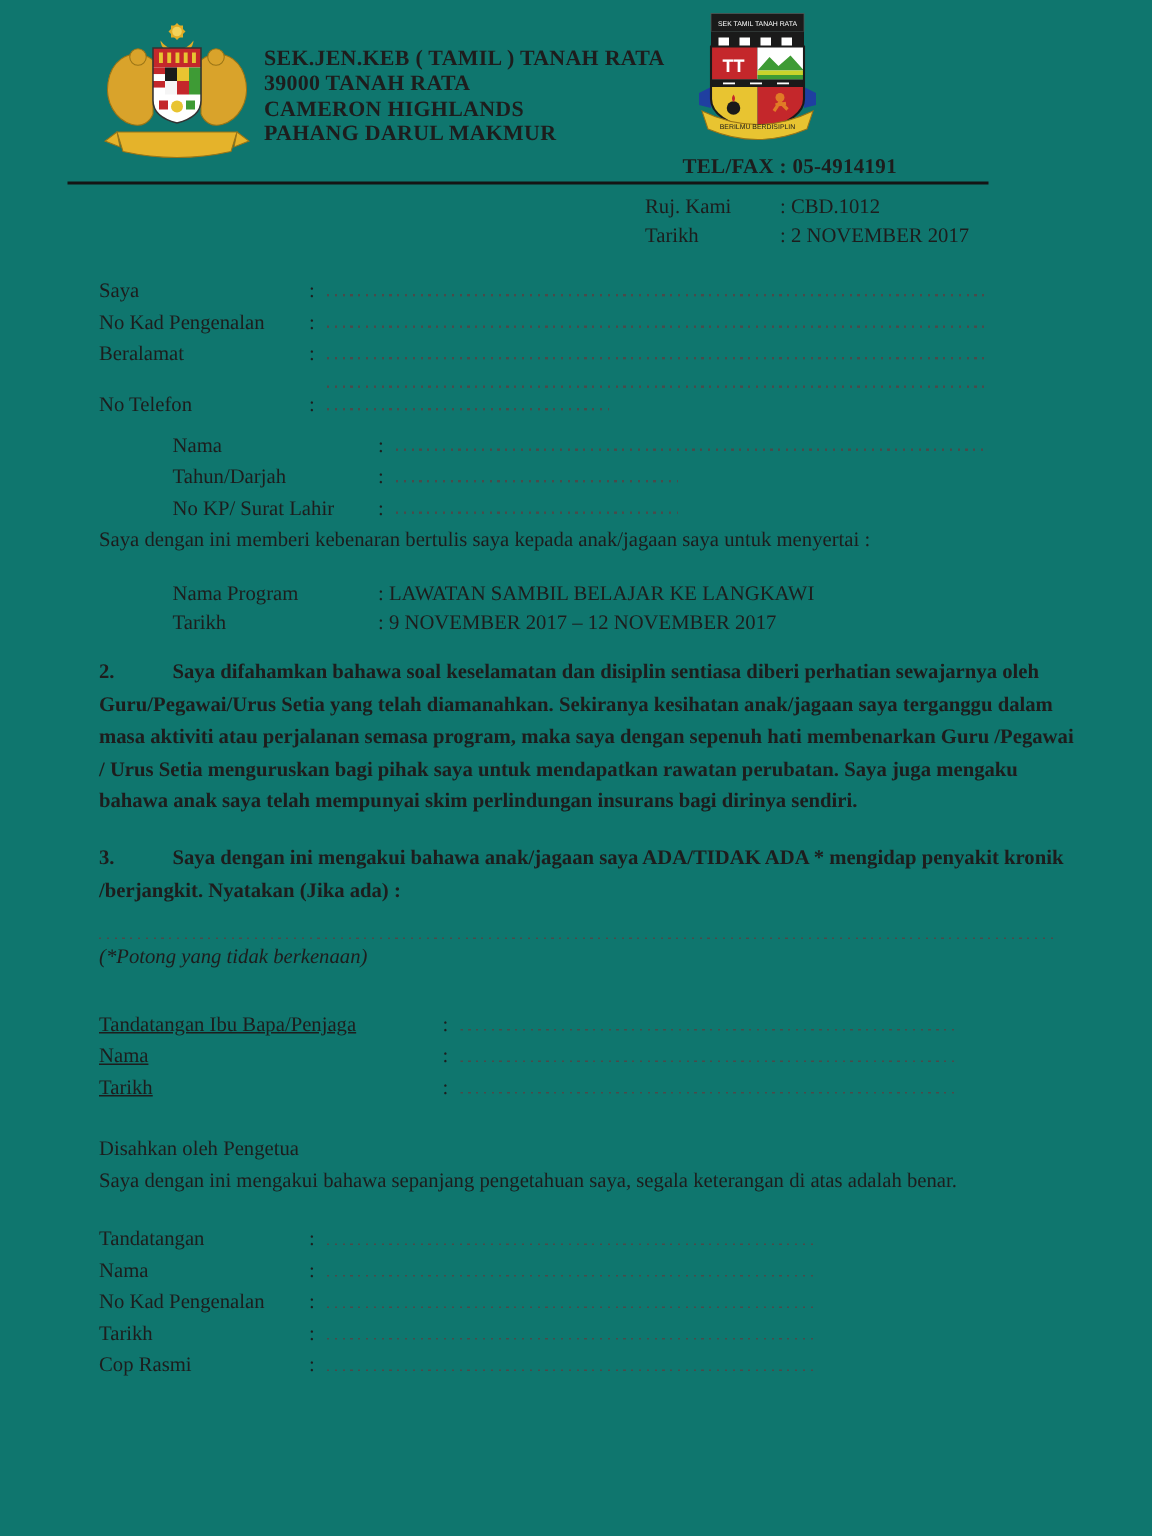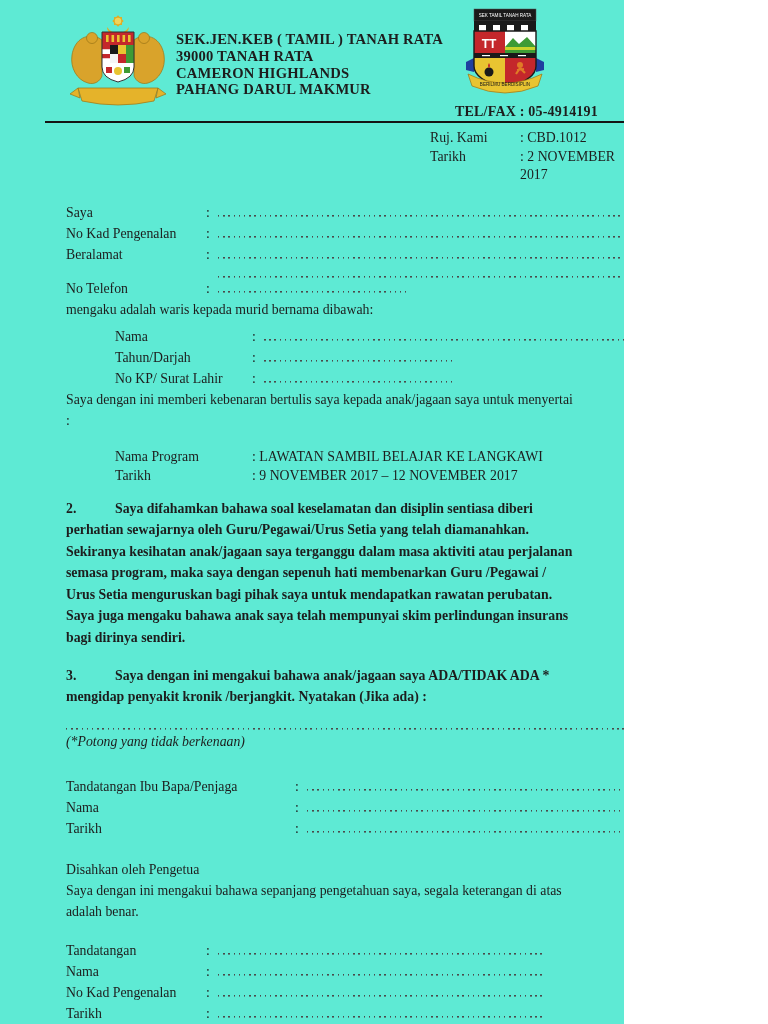--- a/index.html
+++ b/index.html
@@ -1,17 +1,17 @@
 <!DOCTYPE html>
 <html><head>
 <meta charset="utf-8">
 <style>
   html,body{margin:0;padding:0;background:#ffffff;}
   .page{
-    position:relative;width:624px;height:1024px;background:#5eead4;
+    position:relative;width:768px;height:1024px;background:#0f766e;
     font-family:"Liberation Serif", serif;color:#1d1d1d;overflow:hidden;
   }
   
   .letterhead{position:relative;height:125px;}
   .coat{position:absolute;left:66px;top:12px;}
   .schoolblock{position:absolute;left:176px;top:31px;font-weight:bold;font-size:14.6px;line-height:16.8px;letter-spacing:.2px;}
   .crest{position:absolute;left:464px;top:8px;}
   .telfax{position:absolute;left:455px;top:104px;font-weight:bold;font-size:14px;letter-spacing:.2px;}
   .rule{position:absolute;left:45px;top:121px;width:614px;height:2px;background:#141414;}
   
@@ -19,21 +19,21 @@
   .refrow{display:flex;}
   .reflabel{width:90px;flex:none;}
   
   .title{margin-top:13px;text-align:center;font-size:13.8px;line-height:17.5px;letter-spacing:.3px;}
   
   .content{padding:0 46px 0 66px;font-size:13.8px;}
   .frow{display:flex;align-items:baseline;line-height:21px;}
   .lbl{flex:none;}
   .w140{width:140px;}
   .w137{width:137px;}
-  .w228{width:229px;}
+  .w228{width:229px;text-decoration:underline;}
   .colon{flex:none;width:12px;}
   .sp{flex:none;width:12px;}
   .ind{margin-left:49px;}
   .dots{
     display:inline-block;height:13px;flex:none;
     background:repeating-linear-gradient(to right,#4a4a4a 0 1.5px,transparent 1.5px 5.2px) left bottom / 100% 1.6px no-repeat;
   }
   .d438{width:438px;} .d188{width:188px;} .d392{width:392px;}
   .d332{width:332px;} .d324{width:324px;}
   .plain{line-height:21px;}
@@ -186,21 +186,20 @@
       <div class="frow">
         <span class="lbl w140"></span>
         <span class="sp"></span>
         <span class="dots d438"></span>
       </div>
       <div class="frow">
         <span class="lbl w140">No Telefon</span>
         <span class="colon">:</span>
         <span class="dots d188"></span>
       </div>
-      <div class="plain">mengaku adalah waris kepada murid bernama dibawah:</div>
     </div>
 
     <div class="mt6">
       <div class="frow ind">
         <span class="lbl w137">Nama</span>
         <span class="colon">:</span>
         <span class="dots d392"></span>
       </div>
       <div class="frow ind">
         <span class="lbl w137">Tahun/Darjah</span>

